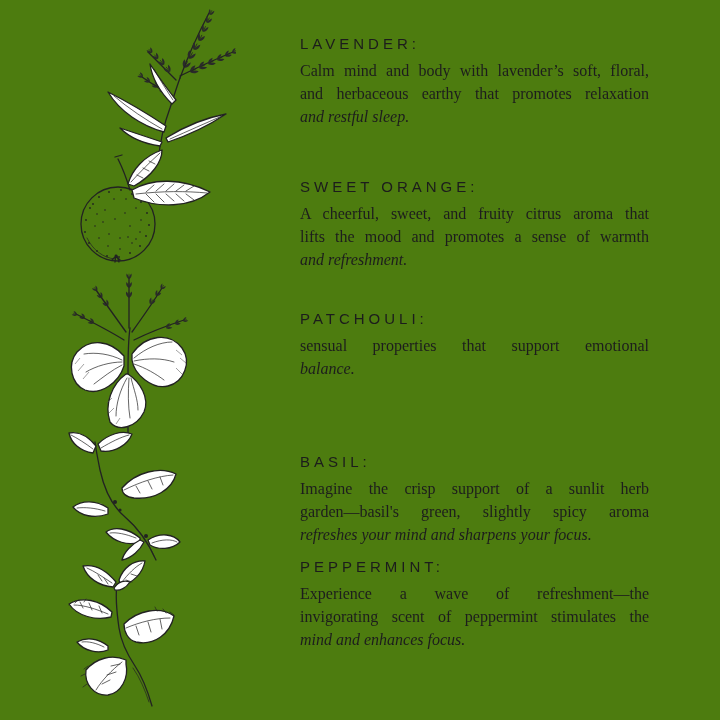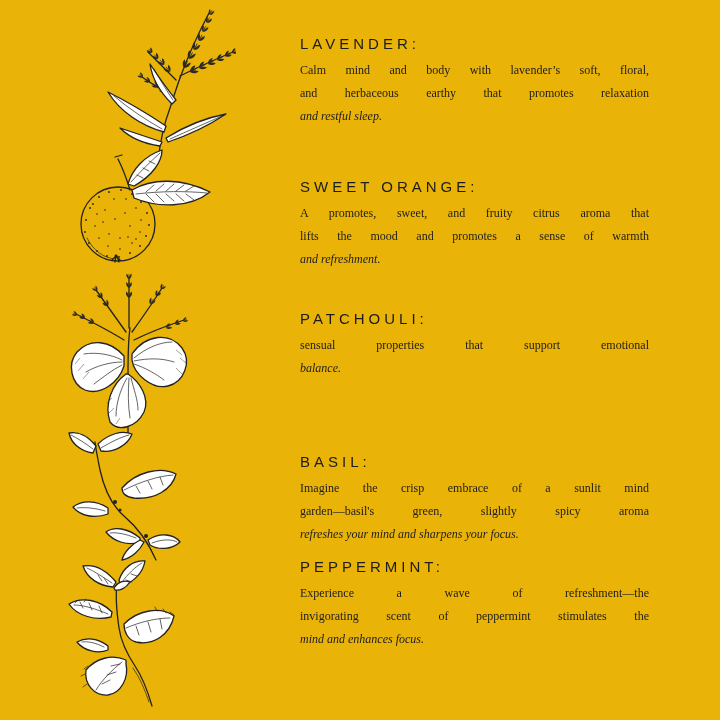--- a/index.html
+++ b/index.html
@@ -1,33 +1,33 @@
 <!DOCTYPE html>
 <html><head>
 <meta charset="utf-8">
 <style>
   html,body{margin:0;padding:0;background:#ffffff;}
   .poster{
-    position:relative;width:720px;height:720px;background:#eab308;
+    position:relative;width:720px;height:720px;background:#4d7c0f;
     color:#1d1d1d;overflow:hidden;
     font-family:"Liberation Serif",serif;
   }
   .fig{position:absolute;}
   .fig svg{display:block;width:100%;height:100%;}
   .text-block{position:absolute;left:300px;width:349px;}
   .title{
     font-family:"Liberation Sans",sans-serif;
     font-weight:500;
     font-size:15px;line-height:18px;
     letter-spacing:4px;
     color:#1c1c1c;
     margin:0 0 6px 0;
   }
   .line{
-    font-size:12px;line-height:23px;color:#1d1d1d;
+    font-size:16px;line-height:23px;color:#1d1d1d;
     text-align:justify;text-align-last:justify;
   }
   .line.last{text-align-last:left;font-style:italic;}
   .sketch{stroke:#222;fill:none;stroke-width:1.3;stroke-linecap:round;stroke-linejoin:round;}
   .leaf{fill:#ffffff;}
   .thin{stroke-width:0.7;}
   .hatch{stroke:#555;stroke-width:0.55;}
   .dot{fill:#222;stroke:none;}
 </style>
 </head>
@@ -250,34 +250,34 @@
 
   <div class="text-block" style="top:35px;">
     <h2 class="title">LAVENDER:</h2>
     <div class="line">Calm mind and body with lavender’s soft, floral,</div>
     <div class="line">and herbaceous earthy that promotes relaxation</div>
     <div class="line last">and restful sleep.</div>
   </div>
 
   <div class="text-block" style="top:178px;">
     <h2 class="title">SWEET ORANGE:</h2>
-    <div class="line">A promotes, sweet, and fruity citrus aroma that</div>
+    <div class="line">A cheerful, sweet, and fruity citrus aroma that</div>
     <div class="line">lifts the mood and promotes a sense of warmth</div>
     <div class="line last">and refreshment.</div>
   </div>
 
   <div class="text-block" style="top:310px;">
     <h2 class="title">PATCHOULI:</h2>
     <div class="line">sensual properties that support emotional</div>
     <div class="line last">balance.</div>
   </div>
 
   <div class="text-block" style="top:453px;">
     <h2 class="title">BASIL:</h2>
-    <div class="line">Imagine the crisp embrace of a sunlit mind</div>
+    <div class="line">Imagine the crisp support of a sunlit herb</div>
     <div class="line">garden—basil's green, slightly spicy aroma</div>
     <div class="line last">refreshes your mind and sharpens your focus.</div>
   </div>
 
   <div class="text-block" style="top:558px;">
     <h2 class="title">PEPPERMINT:</h2>
     <div class="line">Experience a wave of refreshment—the</div>
     <div class="line">invigorating scent of peppermint stimulates the</div>
     <div class="line last">mind and enhances focus.</div>
   </div>

